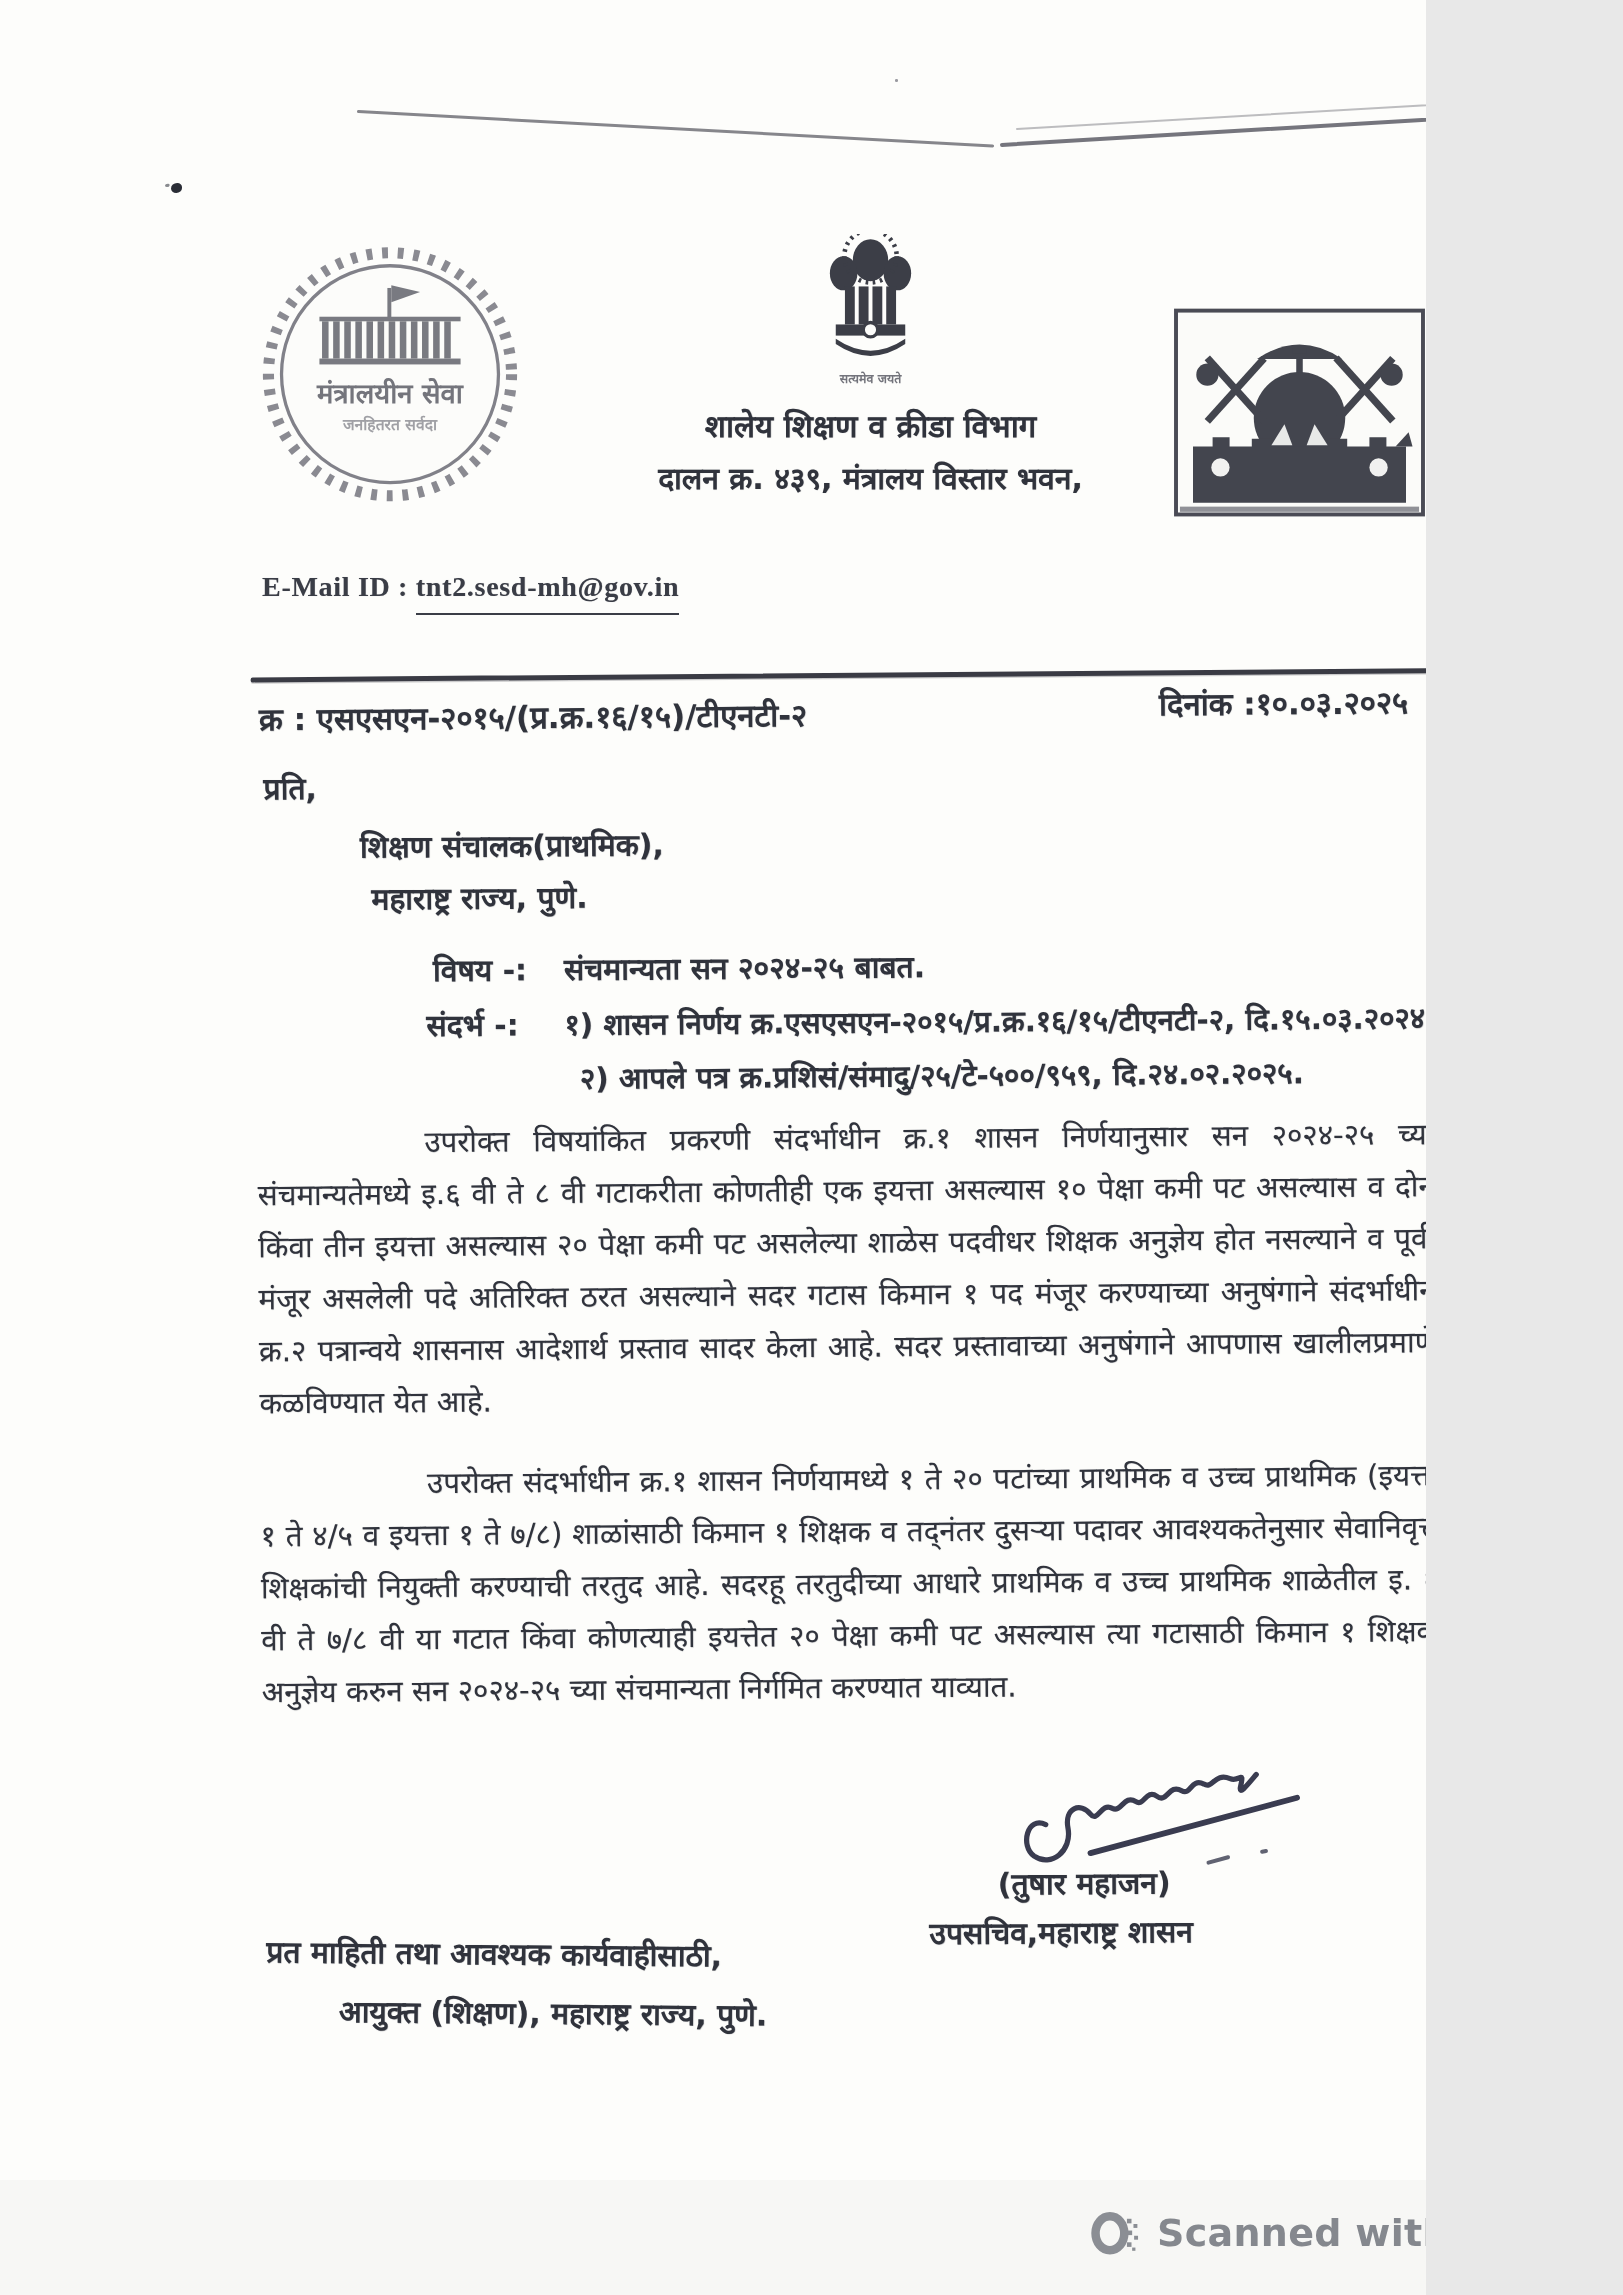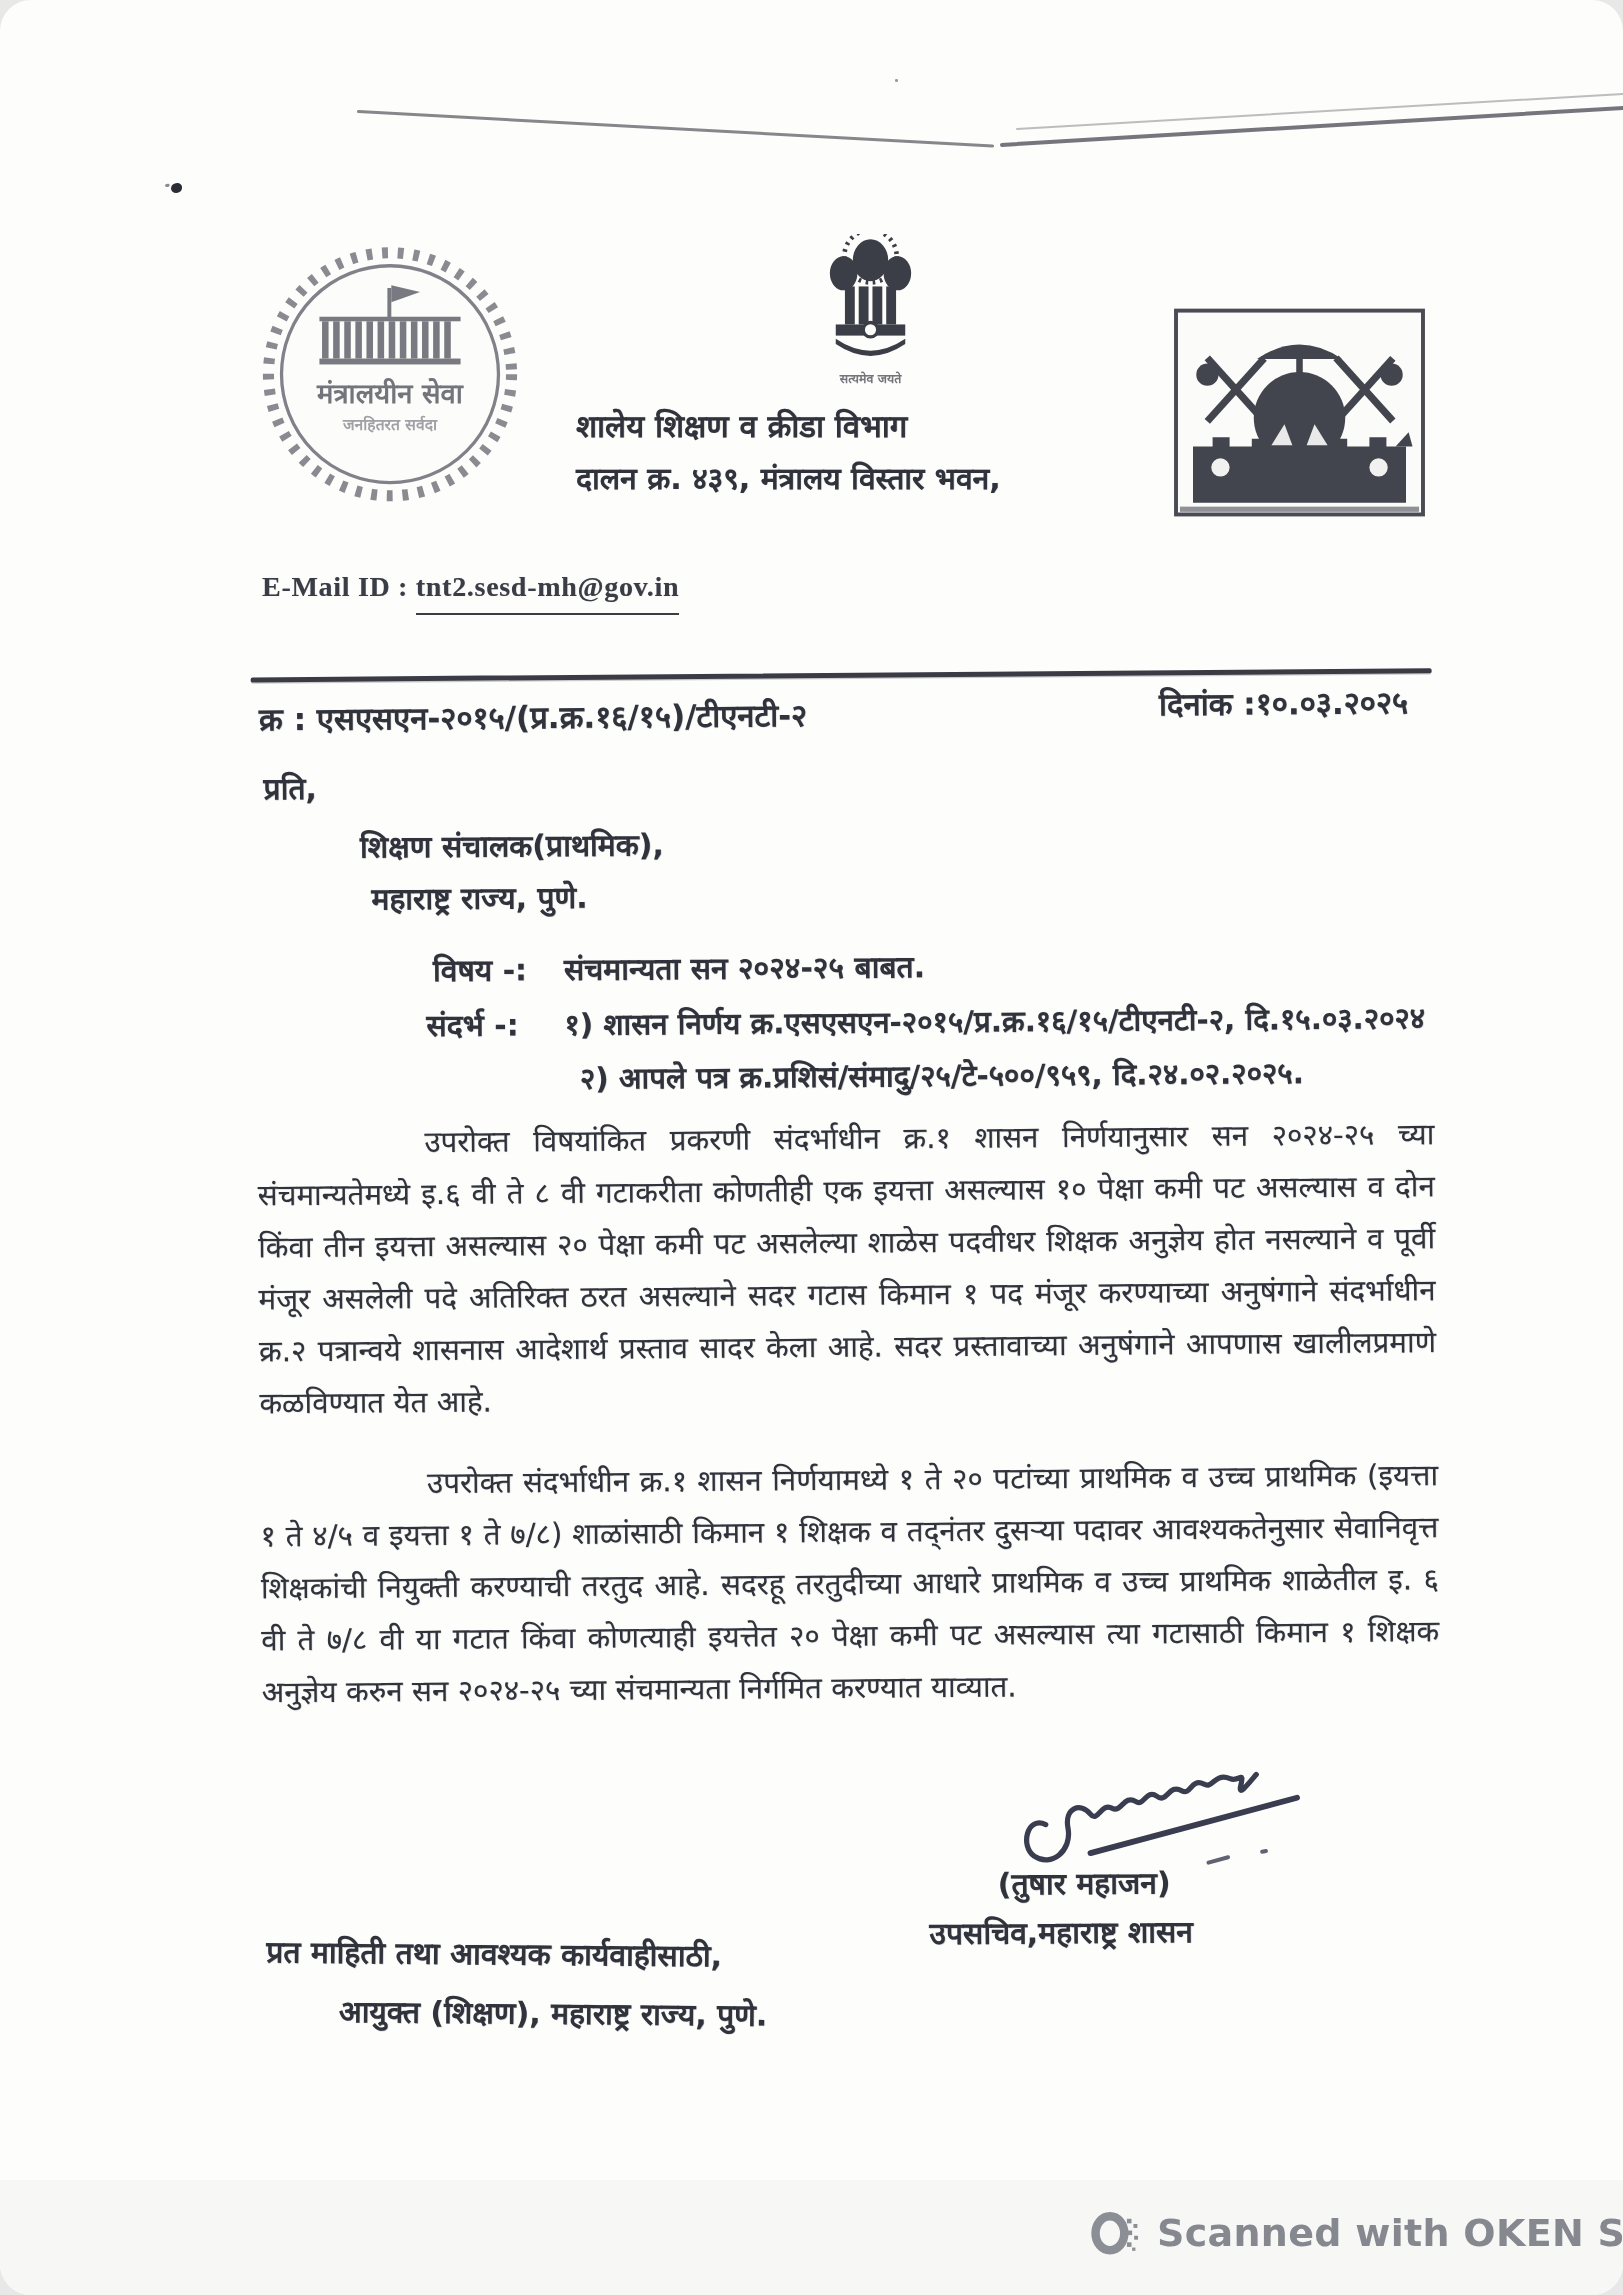--- a/index.html
+++ b/index.html
@@ -1,42 +1,41 @@
 <!DOCTYPE html>
 <html style="font-size:10.5px"><head>
 <meta charset="utf-8">
 <style>
   * { margin:0; padding:0; box-sizing:border-box; }
   html,body { background:#e8e8e8; }
   .page {
     position:relative;
-    width:1623px; height:2295px;
+    width:1426px; height:2295px;
     background:#fdfdfb;
     overflow:hidden;
     font-family:"DejaVu Sans", sans-serif;
     color:#30333c;
-    border-radius:31px;
   }
   .dev { text-shadow:0.4px 0.4px 0.7px rgba(45,47,58,.38); }
 
   
   .scan-line { position:absolute; background:#5d5d66; border-radius:2px; }
   .scan-line.a { left:357px; top:110px; width:638px; height:3.3px; transform:rotate(3.1deg); transform-origin:left center; opacity:.75; }
   .scan-line.b { left:1000px; top:143px; width:632px; height:3.9px; transform:rotate(-3.4deg); transform-origin:left center; opacity:.85; }
   .scan-line.c { left:1016px; top:128px; width:615px; height:2px; transform:rotate(-3.3deg); transform-origin:left center; opacity:.4; }
   .ink-blob { position:absolute; left:171px; top:183px; width:11px; height:9.8px; background:#2a2d36; border-radius:60% 45% 55% 50%; box-shadow:-9.2px -2.6px 0 -3.3px rgba(42,45,54,.55); }
   .speck1 { position:absolute; left:895px; top:79px; width:2.6px; height:2.6px; background:#9a9aa0; border-radius:50%; }
   .speck2 { position:absolute; left:458px; top:841px; width:2.6px; height:3.3px; background:#9a9aa0; border-radius:50%; opacity:.7; }
 
   
   .seal-left { position:absolute; left:259px; top:237px; }
   .email-line { position:absolute; left:262px; top:571px; font-family:"Liberation Serif", serif; font-size:28px; font-weight:700; color:#3a3d46; letter-spacing:0.7px; text-shadow:0.3px 0.3px 0.7px rgba(45,47,58,.35); }
   .email-line a { color:#3a3d46; text-decoration:none; border-bottom:2.6px solid #3a3d46; padding-bottom:11px; }
 
-  .head-center { position:absolute; left:576px; top:234px; width:589px; }
+  .head-center { position:absolute; left:576px; top:234px; width:589px; text-align:center; }
   .head-center .emblem { display:block; margin:0 auto; }
   .h-gov  { margin-top:5.2px;  font-size:31px; font-weight:700; }
   .h-dept { margin-top:14px; font-size:31px; font-weight:700; }
   .h-addr { margin-top:10.5px; font-size:30px; font-weight:600; }
 
   .crest-right { position:absolute; left:1173px; top:308px; }
 
   
   .lower { position:absolute; left:0; top:0; width:1623px; height:2295px; transform:rotate(-0.45deg); transform-origin:812px 720px; }
   .rule { position:absolute; left:251px; top:673px; width:1181px; height:4.6px; background:#3a3b44; border-radius:2px; box-shadow:0 1.3px 0 rgba(58,59,68,.25); }

